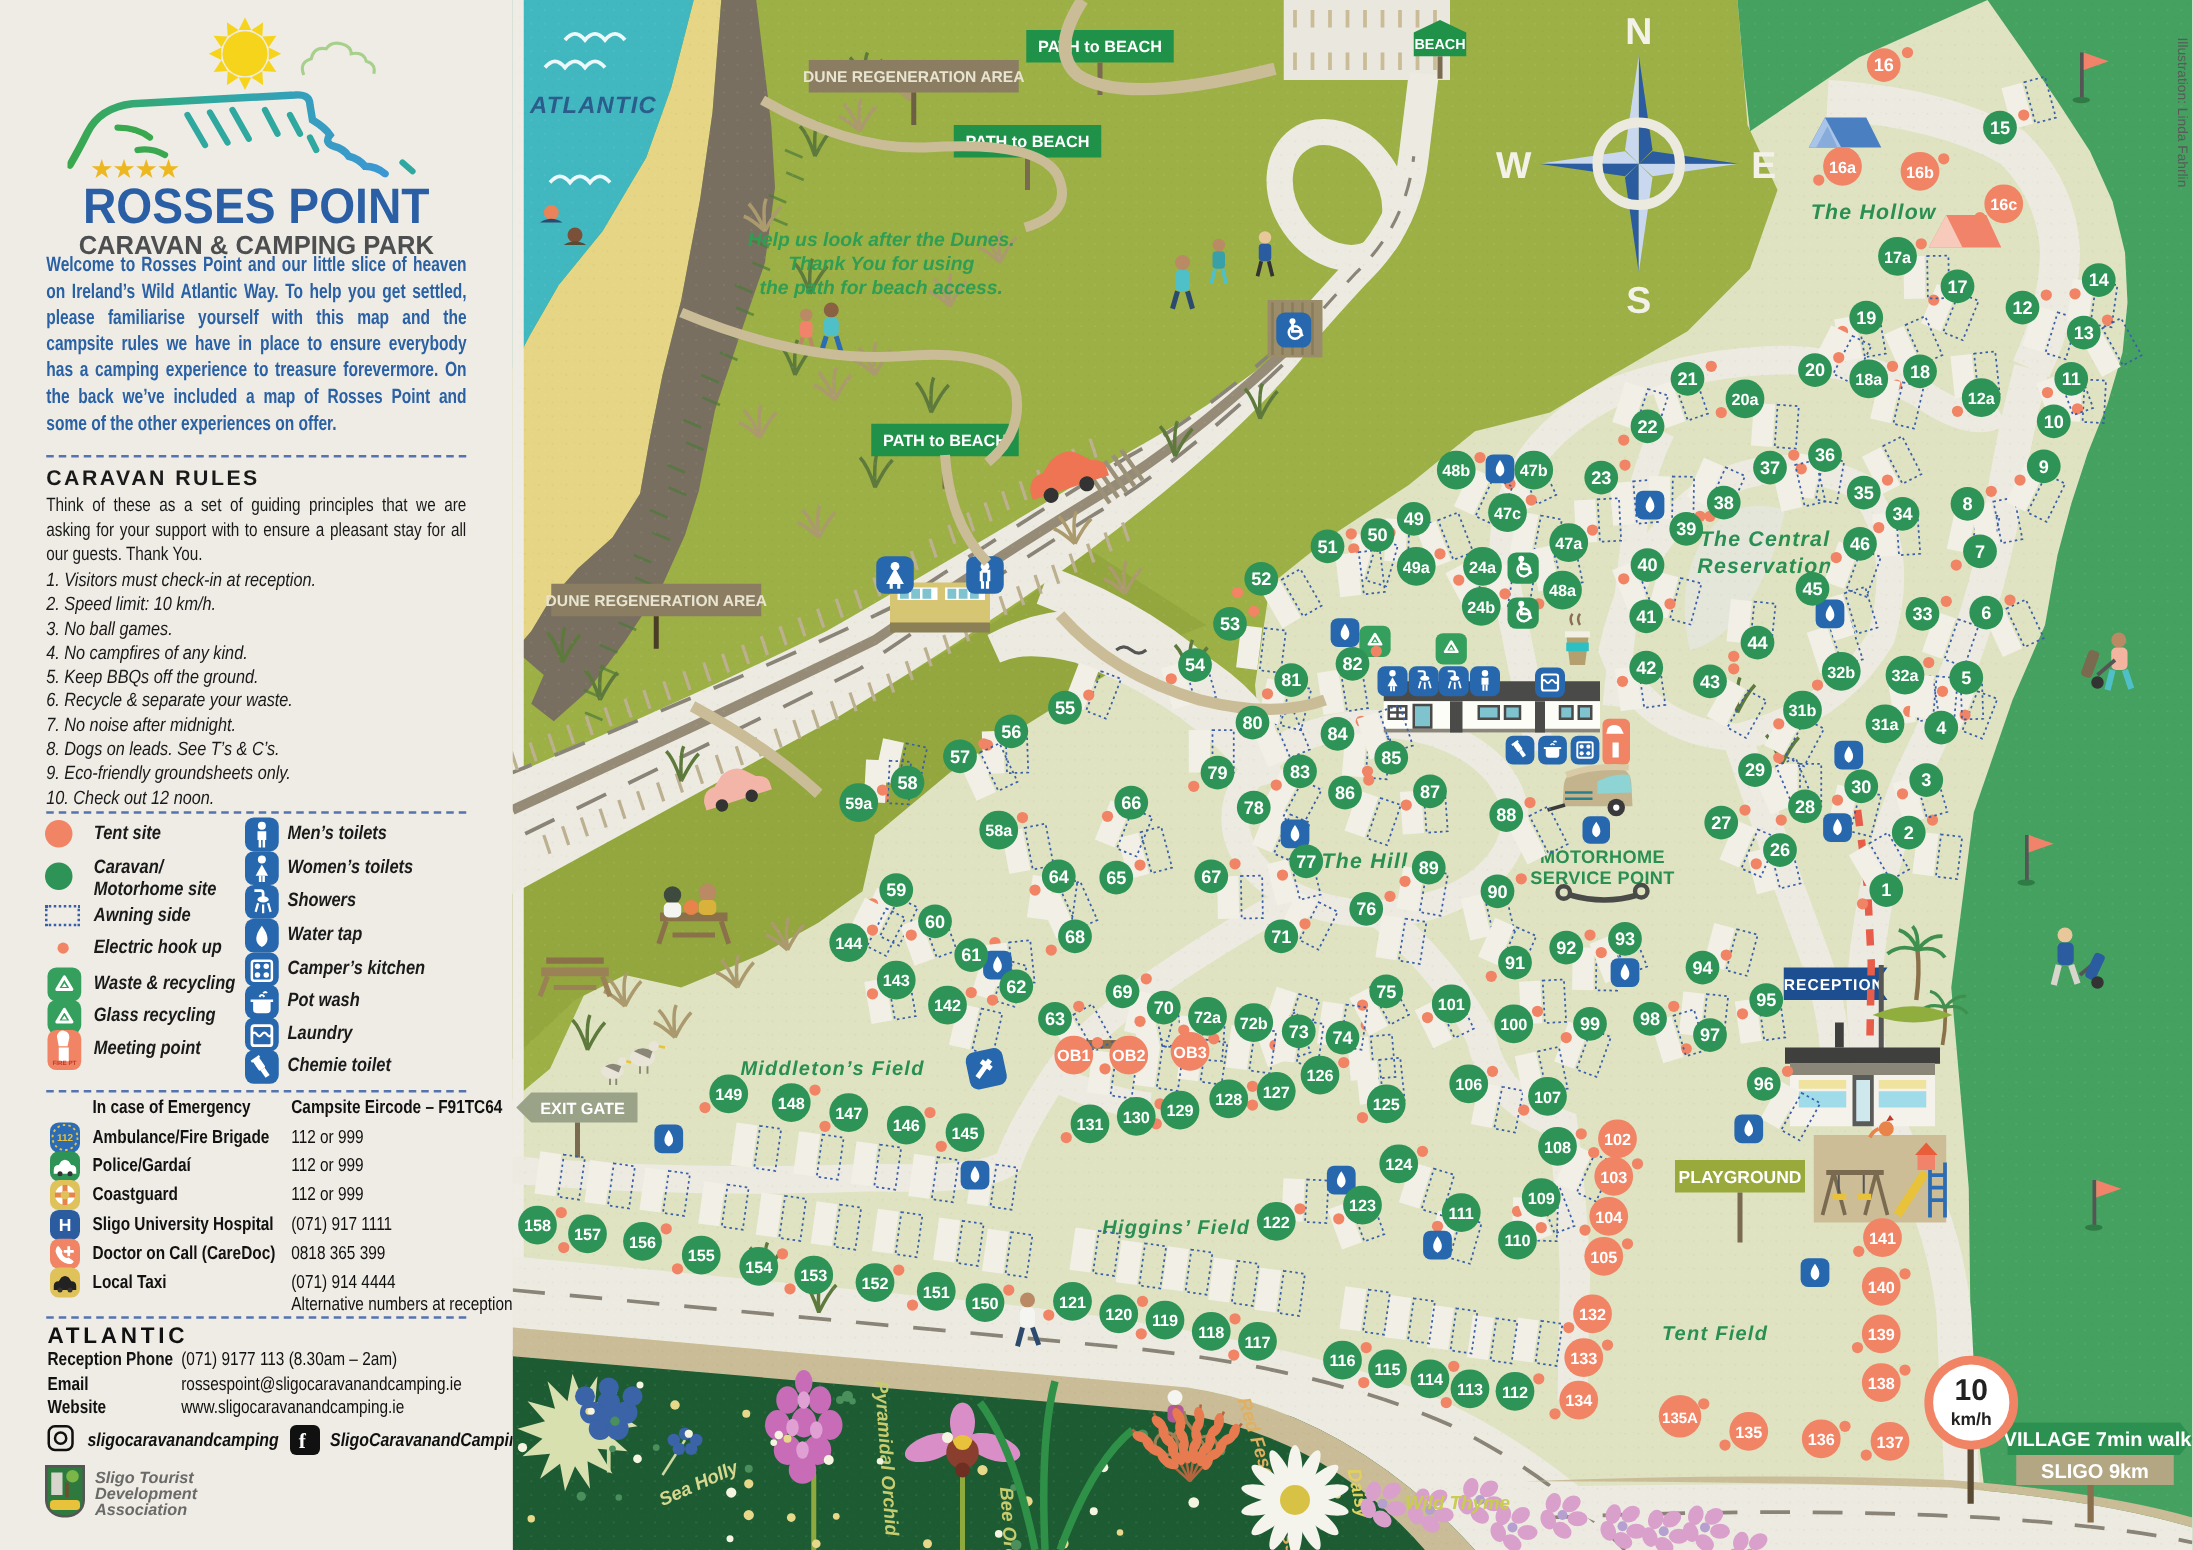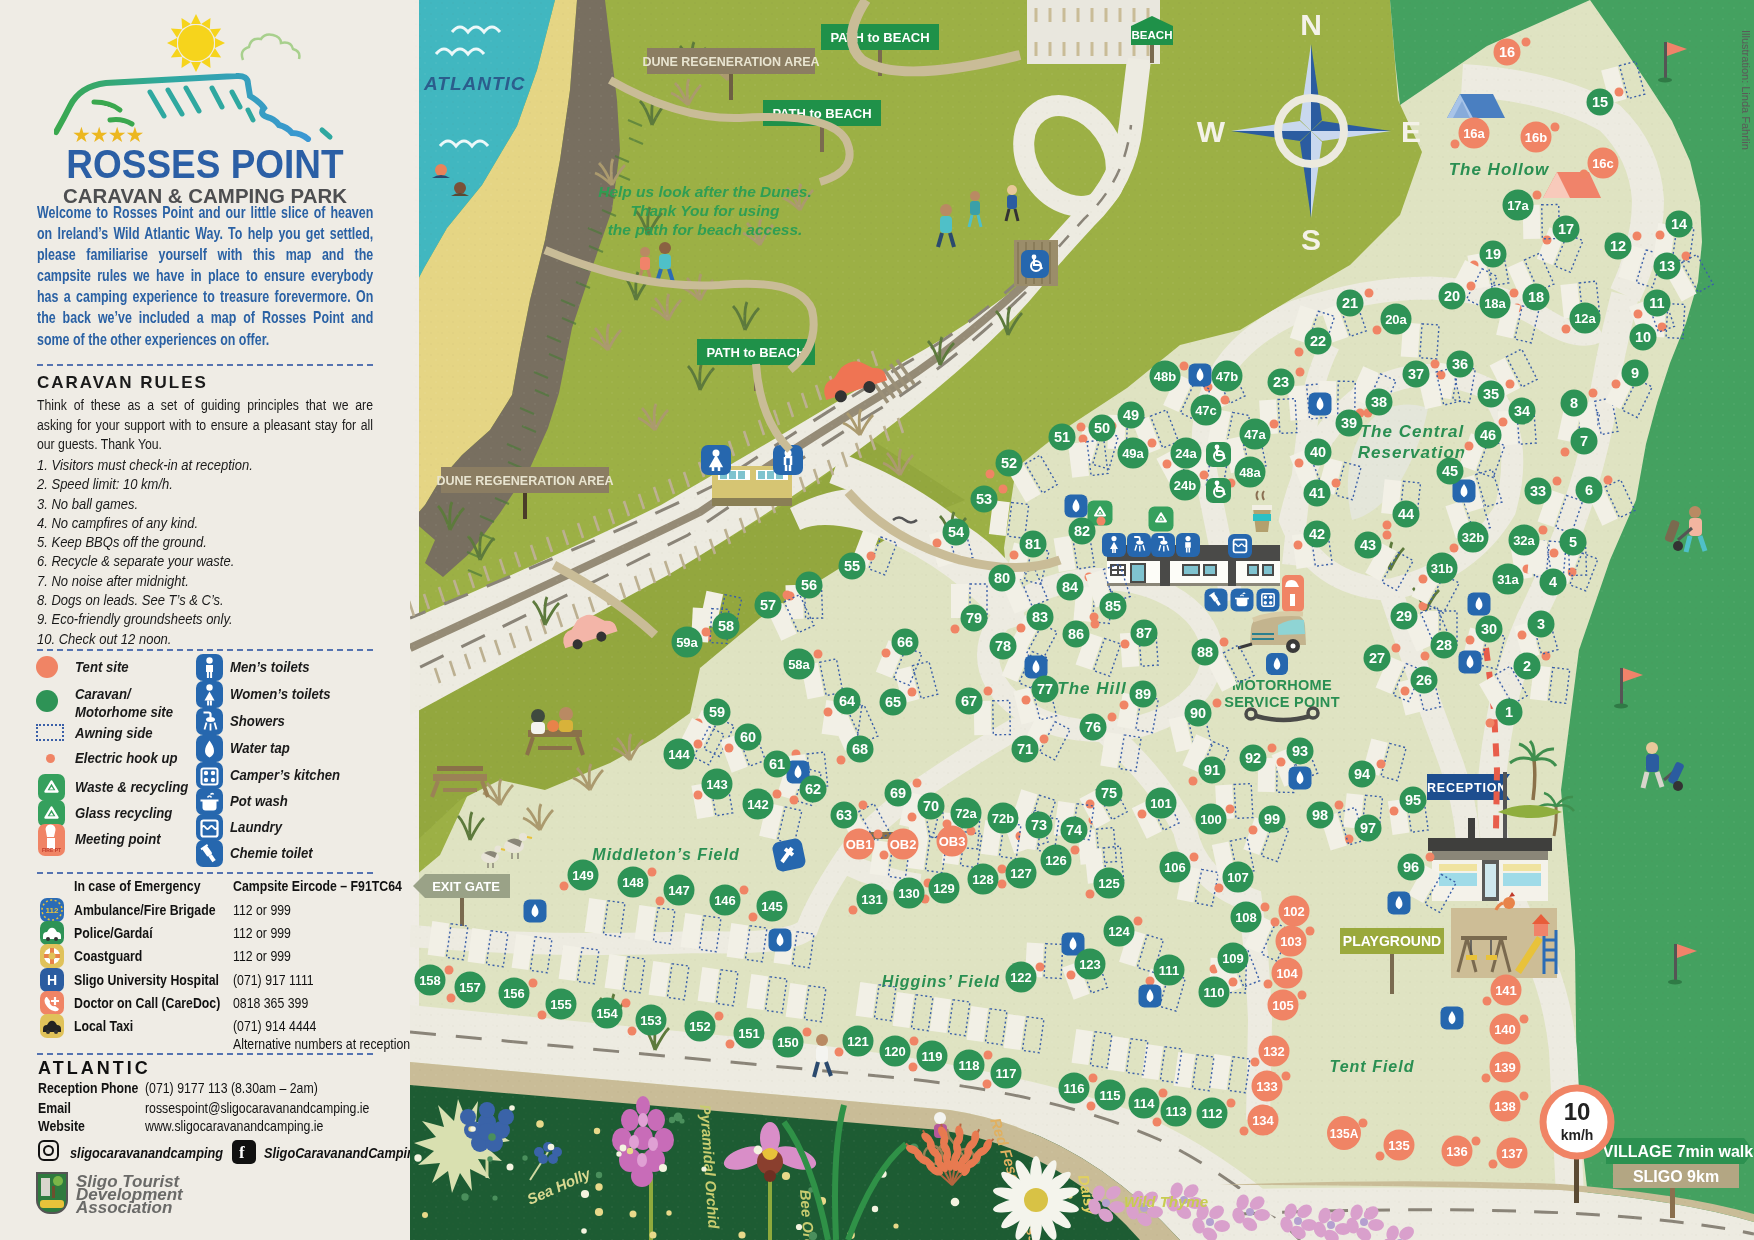--- a/index.html
+++ b/index.html
@@ -20,21 +20,21 @@
 .legend,.emergency,.contact{position:absolute;left:0;top:0;width:410px}
 .cir{display:inline-block;width:22px;height:22px;border-radius:50%}
 .lico{position:absolute}
 .tile{position:absolute;width:27px;height:27px;border-radius:7px;color:#fff;text-align:center;font-size:15px;line-height:27px}
 .llab{position:absolute;font-size:15.5px;font-style:italic;font-weight:bold;color:#1a1a1a;transform:scaleX(0.85);transform-origin:left top;white-space:nowrap}
 .elab{position:absolute;font-size:15px;font-weight:bold;color:#111;transform:scaleX(0.82);transform-origin:left top;white-space:nowrap}
 .eval{position:absolute;font-size:15px;color:#111;transform:scaleX(0.82);transform-origin:left top;white-space:nowrap}
 .eval2{position:absolute;font-size:15px;color:#111;transform:scaleX(0.82);transform-origin:left top;white-space:nowrap}
 .chead{position:absolute;font-size:18px;font-weight:bold;letter-spacing:3px;color:#111}
 .social{position:absolute;font-size:15px;font-style:italic;font-weight:bold;color:#111;transform:scaleX(0.85);transform-origin:left top;white-space:nowrap}
-.stda{position:absolute;font-size:17px;font-style:italic;font-weight:bold;color:#6a6a68;line-height:13px}
+.stda{position:absolute;font-size:13px;font-style:italic;font-weight:bold;color:#6a6a68;line-height:13px}
 </style></head>
 <body>
 <div class="page">
 
 <div class="panel">
 
   <div class="sun"><svg width="70" height="70" viewBox="-35 -35 70 70">
           <g fill="#f6d41c">
             <circle r="18"></circle>
             <g id="rays">

